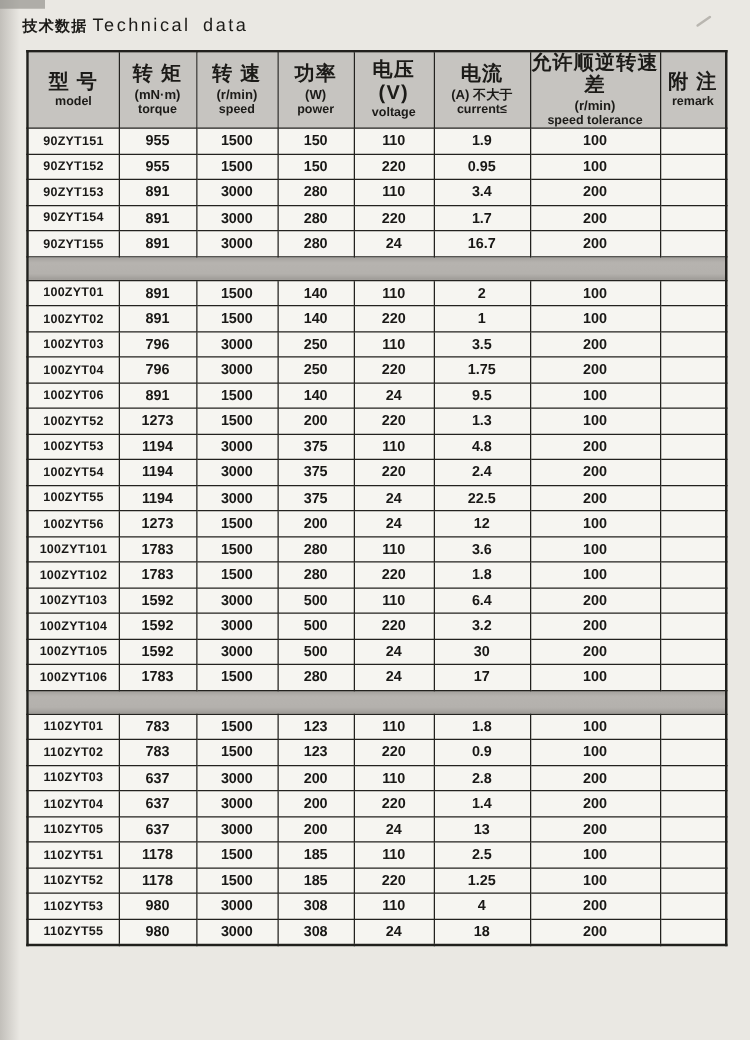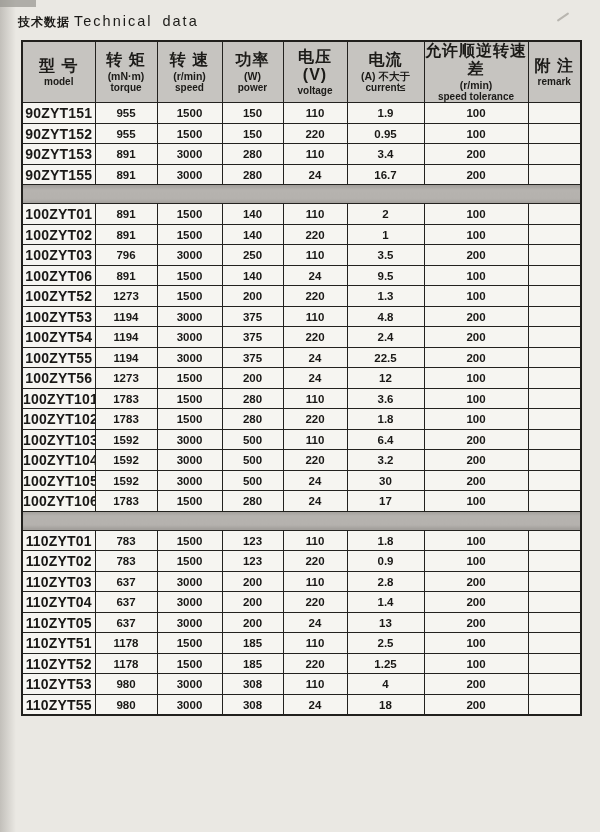--- a/index.html
+++ b/index.html
@@ -99,21 +99,21 @@
   .h-sub:empty, .h-en:empty { display: none; }
   .data-table td {
     height: 19.5px;
     text-align: center;
     font-size: 11.5px;
     font-weight: bold;
     color: #191816;
     background: #f6f5f1;
   }
   .data-table td.model-cell {
-    font-size: 14px;
+    font-size: 10px;
     letter-spacing: 0.2px;
   }
   .data-table tr.sep-row td {
     background: linear-gradient(to bottom, #a29f9b, #b6b3af 25%, #b4b1ad 75%, #9f9c98);
     height: 18px;
     border-left: none;
     border-right: none;
   }
   
   col.c-model { width: 73px; }
@@ -216,20 +216,30 @@
         <td class="model-cell">90ZYT153</td>
         <td class="value-cell">891</td>
         <td class="value-cell">3000</td>
         <td class="value-cell">280</td>
         <td class="value-cell">110</td>
         <td class="value-cell">3.4</td>
         <td class="value-cell">200</td>
         <td class="remark-cell"></td>
       </tr>
       <tr>
+        <td class="model-cell">90ZYT154</td>
+        <td class="value-cell">891</td>
+        <td class="value-cell">3000</td>
+        <td class="value-cell">280</td>
+        <td class="value-cell">220</td>
+        <td class="value-cell">1.7</td>
+        <td class="value-cell">200</td>
+        <td class="remark-cell"></td>
+      </tr>
+      <tr>
         <td class="model-cell">90ZYT155</td>
         <td class="value-cell">891</td>
         <td class="value-cell">3000</td>
         <td class="value-cell">280</td>
         <td class="value-cell">24</td>
         <td class="value-cell">16.7</td>
         <td class="value-cell">200</td>
         <td class="remark-cell"></td>
       </tr>
       <tr class="sep-row">
@@ -259,20 +269,30 @@
         <td class="model-cell">100ZYT03</td>
         <td class="value-cell">796</td>
         <td class="value-cell">3000</td>
         <td class="value-cell">250</td>
         <td class="value-cell">110</td>
         <td class="value-cell">3.5</td>
         <td class="value-cell">200</td>
         <td class="remark-cell"></td>
       </tr>
       <tr>
+        <td class="model-cell">100ZYT04</td>
+        <td class="value-cell">796</td>
+        <td class="value-cell">3000</td>
+        <td class="value-cell">250</td>
+        <td class="value-cell">220</td>
+        <td class="value-cell">1.75</td>
+        <td class="value-cell">200</td>
+        <td class="remark-cell"></td>
+      </tr>
+      <tr>
         <td class="model-cell">100ZYT06</td>
         <td class="value-cell">891</td>
         <td class="value-cell">1500</td>
         <td class="value-cell">140</td>
         <td class="value-cell">24</td>
         <td class="value-cell">9.5</td>
         <td class="value-cell">100</td>
         <td class="remark-cell"></td>
       </tr>
       <tr>

